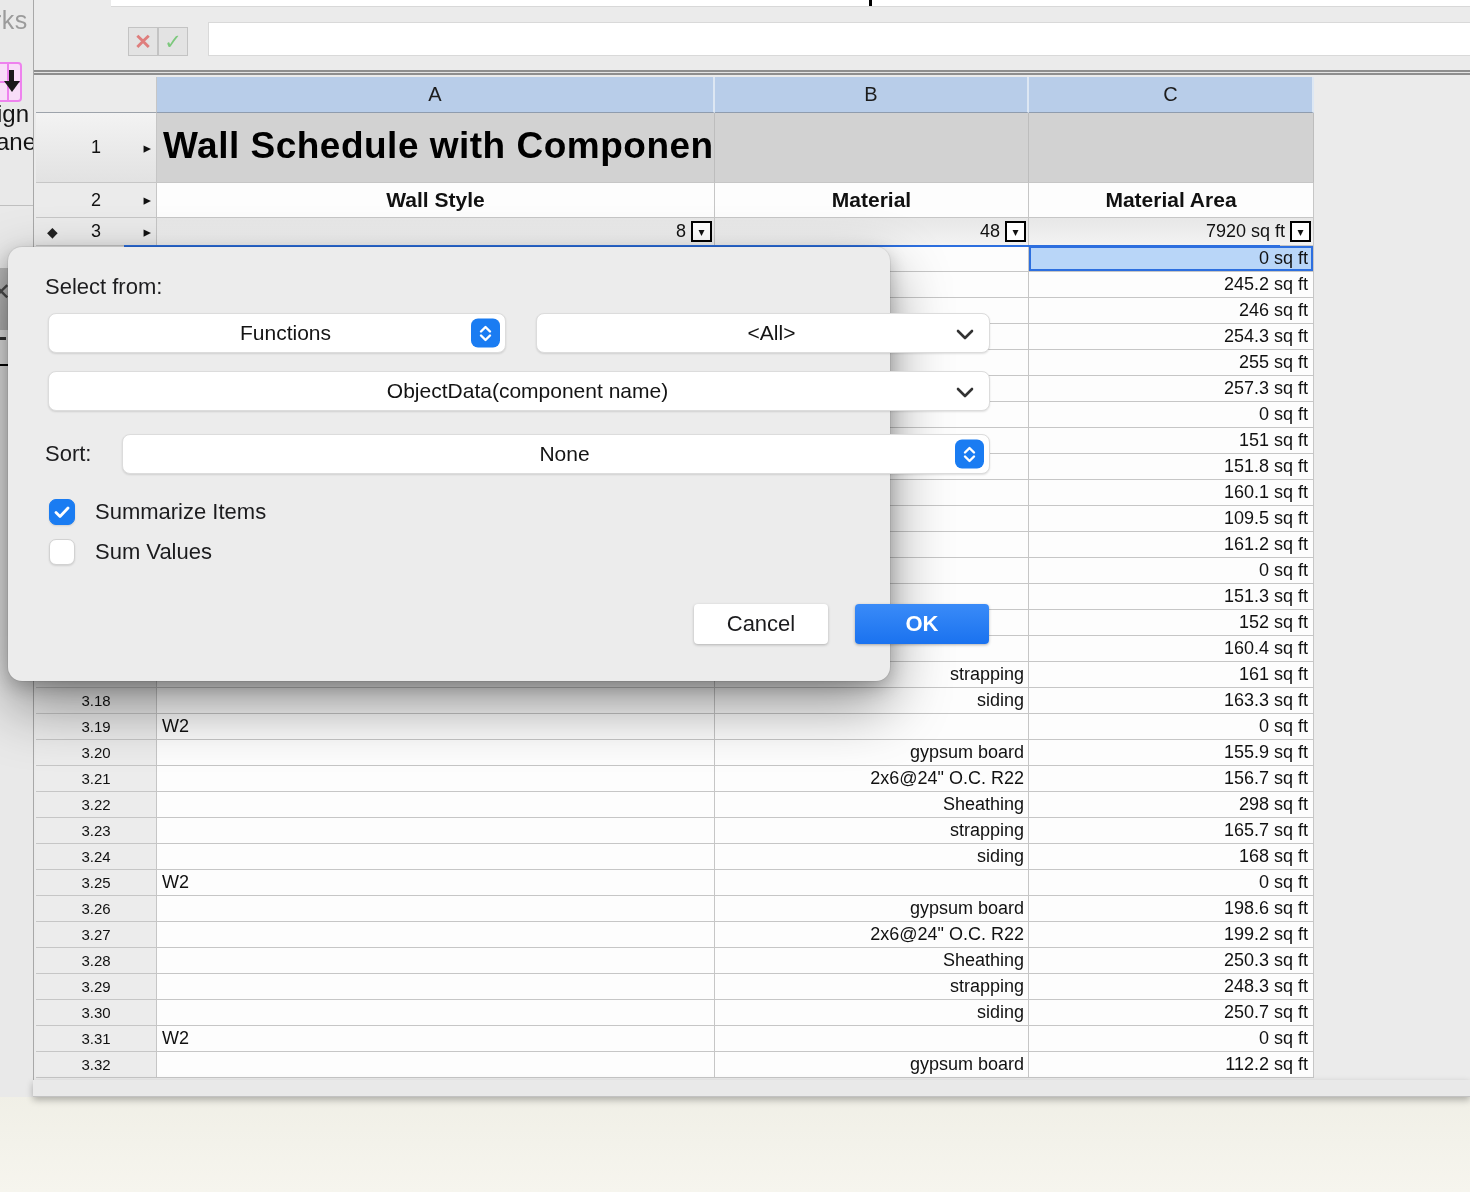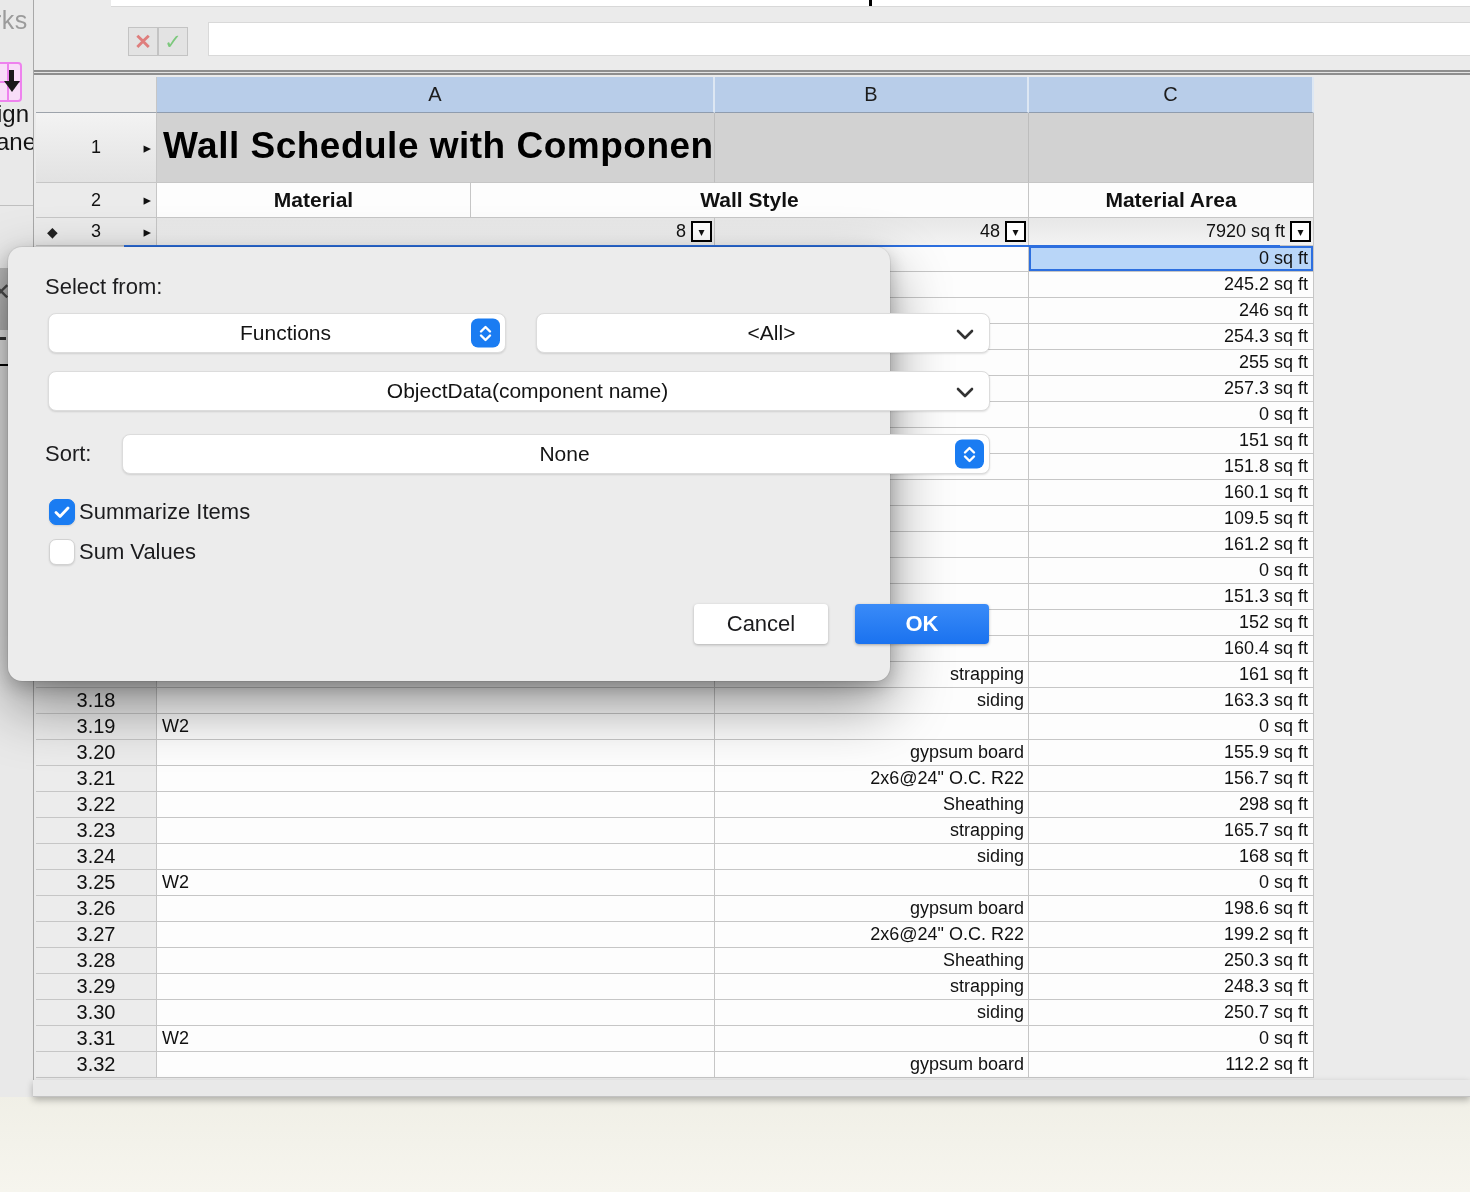--- a/index.html
+++ b/index.html
@@ -72,21 +72,21 @@
   .row3 .c-rh { background:#ebebeb; }
   .row3 .body { background:linear-gradient(#e7e7e7,#f3f3f3); display:flex; align-items:center; justify-content:flex-end; gap:5px; padding-right:2px; }
   .dd-box { width:21px; height:21px; background:#fff; border:2px solid #000; display:flex; align-items:center;
             justify-content:center; font-size:12px; line-height:1; flex:0 0 auto; }
 
   .rh-inner { display:flex; align-items:center; justify-content:center; height:100%; position:relative; }
   .tri { position:absolute; right:5px; top:50%; transform:translateY(-50%); font-size:15px; color:#111; }
   .diam { position:absolute; left:11px; top:50%; transform:translateY(-50%); font-size:14px; color:#222; }
 
   .subrow { height:26px; }
-  .subrow .c-rh { background:#ececec; display:flex; align-items:center; justify-content:center; font-size:20px; }
+  .subrow .c-rh { background:#ececec; display:flex; align-items:center; justify-content:center; font-size:15px; }
   .subrow .body { background:#fdfdfd; display:flex; align-items:center; }
   .subrow .c-a { padding-left:5px; justify-content:flex-start; }
   .subrow .c-b { padding-right:4px; justify-content:flex-end; }
   .subrow .c-c { padding-right:5px; justify-content:flex-end; }
   .subrow .c-c.sel { background:#b9d6f8; box-shadow:inset 0 0 0 2px #2d6fdf; }
   .sel-topline { position:absolute; left:124px; top:245px; width:1156px; height:2px; background:#2d6fdf; z-index:3; }
 
   
   .dialog { position:absolute; left:8px; top:247px; width:882px; height:434px; background:#ececec;
             border-radius:14px; z-index:10;
@@ -97,21 +97,21 @@
   .popup, .drop { position:absolute; height:40px; background:#fff; border-radius:8px;
                   border:1px solid #dcdcdc; box-shadow:0 1px 2px rgba(0,0,0,.12);
                   display:flex; align-items:center; font-size:21px; color:#141414; padding-left:17px;justify-content:center; }
   .pp-cat { left:40px; top:66px; width:458px; }
   .dd-filter { left:528px; top:66px; width:454px; }
   .dd-func { left:40px; top:124px; width:942px; }
   .pp-sort { left:114px; top:187px; width:868px; }
   .stepper { position:absolute; right:5px; top:50%; transform:translateY(-50%); width:29px; height:29px;
              background:#1a7cf2; border-radius:7px; display:flex; align-items:center; justify-content:center; }
   .chev { position:absolute; right:15px; top:50%; transform:translateY(-50%); }
-  .cbrow { position:absolute; left:41px; display:flex; align-items:center; gap:4px; }
+  .cbrow { position:absolute; left:41px; display:flex; align-items:center; gap:20px; }
   .cb1 { top:252px; } .cb2 { top:292px; }
   .cbox { width:26px; height:26px; border-radius:7px; background:#fff; border:1px solid #d2d2d2;
           box-shadow:0 1px 2px rgba(0,0,0,.12); display:flex; align-items:center; justify-content:center; }
   .cbox.checked { background:#1a7cf2; border-color:#1a7cf2; }
   .cbox svg { display:none; }
   .cbox.checked svg { display:block; }
   .cblabel { font-size:22px; color:#1c1c1e; }
   .btn { position:absolute; top:357px; width:134px; height:40px; border-radius:4px; display:flex;
          align-items:center; justify-content:center; font-size:22px; cursor:default; }
   .btn-cancel { left:686px; background:#fff; color:#1b1b1d; box-shadow:0 1px 3px rgba(0,0,0,.25); }
@@ -179,22 +179,22 @@
       <div class="cell c-c body"></div>
     </div>
 
     <div class="grow row2">
       <div class="cell c-rh">
         <div class="rh-inner">
             <span>2</span>
         <span class="tri">▸</span>
           </div>
       </div>
+      <div class="cell c-a body">Wall Style</div>
       <div class="cell c-b body">Material</div>
-      <div class="cell c-a body">Wall Style</div>
       <div class="cell c-c body">Material Area</div>
     </div>
 
     <div class="grow row3">
       <div class="cell c-rh">
         <div class="rh-inner">
             <span class="diam">◆</span>
         <span>3</span>
         <span class="tri">▸</span>
           </div>

